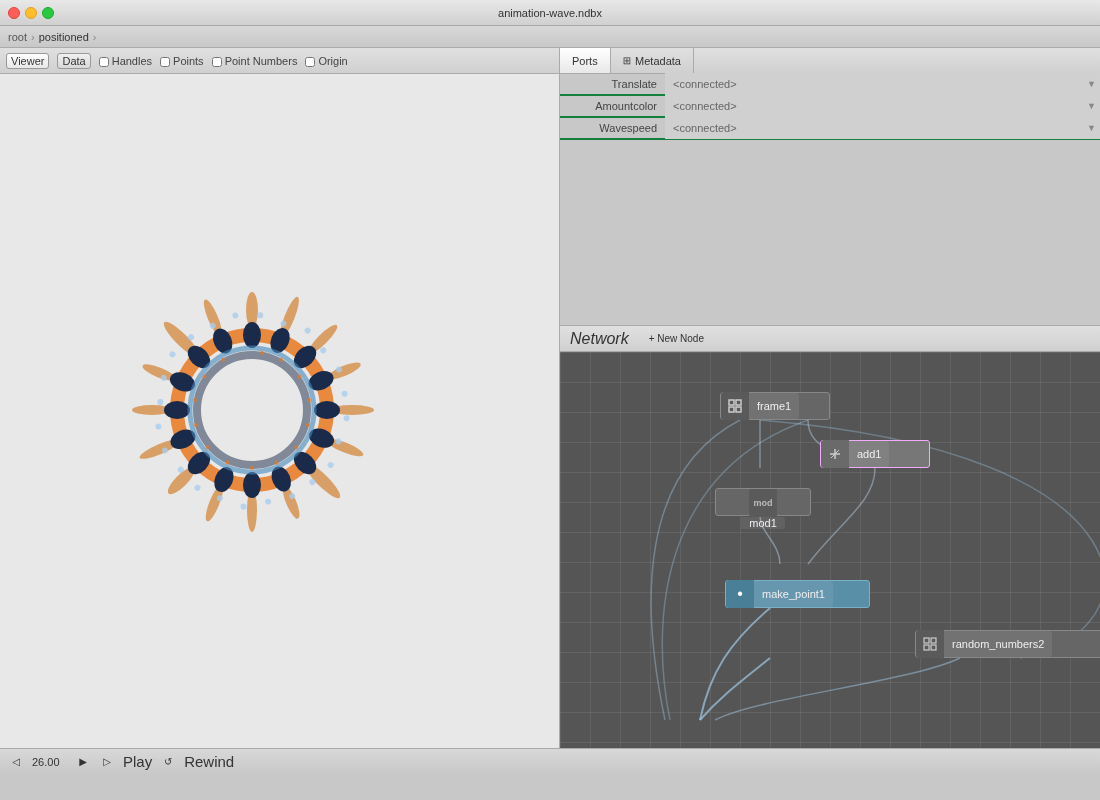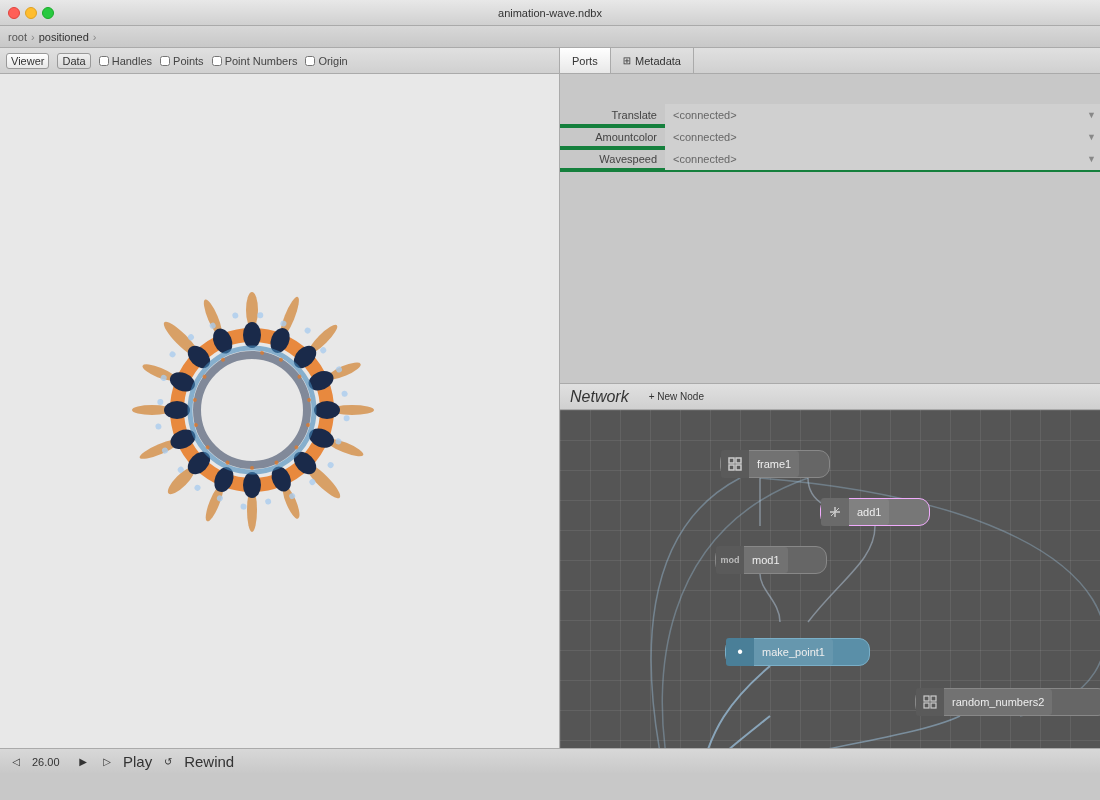--- a/index.html
+++ b/index.html
@@ -83,21 +83,21 @@
       border: 1px solid #999;
       border-radius: 3px;
       cursor: pointer;
       color: #333;
     }
     .tab-btn.active {
       background: linear-gradient(to bottom, #fff, #e8e8e8);
     }
     .checkbox-item {
       display: flex;
-      align-items: center;
+      align-items: flex-end;
       gap: 3px;
       font-size: 11px;
       color: #444;
     }
     .checkbox-item input { width: 10px; height: 10px; }
 
     
     #viewer-canvas {
       flex: 1;
       background: #e8e8e8;
@@ -107,25 +107,24 @@
 
     
     #right-panel {
       flex: 1;
       display: flex;
       flex-direction: column;
     }
 
     
     #ports-section {
-      height: 336px;
+      height: 278px;
       display: flex;
       flex-direction: column;
       border-bottom: 1px solid #aaa;
-      gap: 32px;
     }
     #ports-header {
       height: 26px;
       background: linear-gradient(to bottom, #e0e0e0, #d0d0d0);
       display: flex;
       align-items: center;
       border-bottom: 1px solid #aaa;
     }
     .panel-tab {
       padding: 0 12px;
@@ -149,21 +148,21 @@
     
     #ports-content {
       display: flex;
       flex: 1;
     }
 
     .port-row {
       height: 22px;
       display: flex;
       align-items: center;
-      border-bottom: 4px solid #15803d;
+      border-bottom: 2px solid #15803d;
     }
     .port-label {
       width: 105px;
       text-align: right;
       padding-right: 8px;
       font-size: 11px;
       color: #444;
       background: #c8c8c8;
     }
     .port-value {
@@ -226,21 +225,21 @@
         linear-gradient(rgba(255,255,255,0.08) 1px, transparent 1px),
         linear-gradient(90deg, rgba(255,255,255,0.08) 1px, transparent 1px);
       background-size: 30px 30px;
     }
 
     
     .node {
       position: absolute;
       display: flex;
       align-items: center;
-      border-radius: 11px;
+      border-radius: 3px;
       height: 28px;
       font-size: 11px;
       color: #eee;
       cursor: pointer;
       user-select: none;
     }
     .node-icon {
       width: 28px;
       height: 28px;
       display: flex;
@@ -556,21 +555,21 @@
           <div class="node-icon">
             <svg width="14" height="14" viewBox="0 0 14 14">
                 <line x1="7" y1="2" x2="7" y2="12" stroke="#ccc" stroke-width="1.5"></line>
                 <line x1="2" y1="7" x2="12" y2="7" stroke="#ccc" stroke-width="1.5"></line>
                 <line x1="3" y1="11" x2="11" y2="3" stroke="#ccc" stroke-width="1"></line>
               </svg>
           </div>
           <span class="node-label">add1</span>
         </div>
 
-        <div class="node node-mod" style="left:155px; top:136px; width:112px;">
+        <div class="node node-mod" style="left:155px; top:136px; width:96px;flex-direction:column;">
           <div class="node-icon" style="font-size:9px; font-weight:bold; color:#bbb; background:#5a5a5a;">mod</div>
           <span class="node-label">mod1</span>
         </div>
 
         <div class="node node-make-point" style="left:165px; top:228px; width:145px;">
           <div class="node-icon" style="font-size:16px;">•</div>
           <span class="node-label">make_point1</span>
         </div>
 
 

